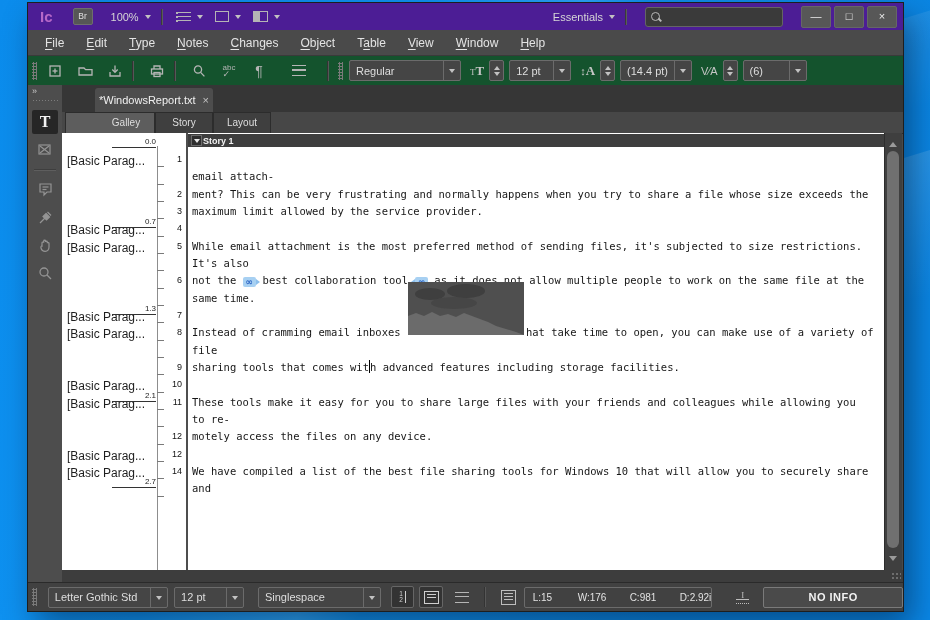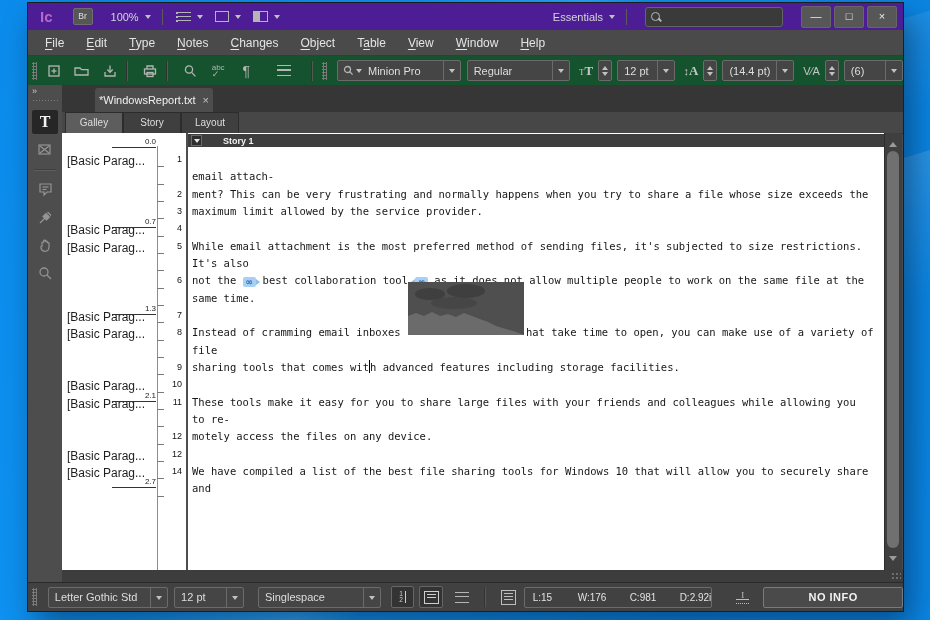--- a/index.html
+++ b/index.html
@@ -83,28 +83,28 @@
 
   
   .tabstrip{position:absolute;left:34px;top:82px;right:0;height:27px;background:#363636;}
   .doctab{position:absolute;left:33px;top:3px;width:118px;height:24px;background:#4d4d4d;border-radius:3px 3px 0 0;
           display:flex;align-items:center;justify-content:center;gap:7px;font-size:11px;color:#f0f0f0;cursor:default;}
   .tabclose{color:#c2c2c2;font-size:11px;}
   .viewtabs{position:absolute;left:34px;top:109px;right:0;height:21px;background:#474747;border-bottom:1px solid #2c2c2c;
             display:flex;align-items:flex-end;padding-left:3px;}
   .vtab{width:56px;height:20px;line-height:20px;text-align:center;font-size:10px;color:#dedede;background:#3f3f3f;
         border:1px solid #2c2c2c;border-bottom:none;cursor:default;}
-  .vtab.active{background:#5d5d5d;}
+  .vtab.active{background:#5d5d5d;padding-left:32px;}
 
   
   .galley{position:absolute;left:34px;top:130px;width:822px;height:437px;background:#ffffff;overflow:hidden;}
   .rulerline{position:absolute;left:95px;top:13px;bottom:0;width:1px;background:#8d8d8d;}
   .gutterline{position:absolute;left:124px;top:0;bottom:0;width:2px;background:#4e4e4e;}
   .storyhdr{position:absolute;left:126px;top:1px;right:0;height:13px;background:#3e3e3e;color:#f2f2f2;
-            font-size:9px;font-weight:bold;display:flex;align-items:center;gap:21px;padding-left:3px;cursor:default;}
+            font-size:9px;font-weight:bold;display:flex;align-items:center;gap:1px;padding-left:3px;cursor:default;}
   .storytri{width:9px;height:9px;background:#2e2e2e;border:1px solid #6a6a6a;display:flex;align-items:center;justify-content:center;}
   .storytri i{width:0;height:0;border:3px solid transparent;border-top:4px solid #e8e8e8;margin-top:3px;}
   .topdepth{position:absolute;left:50px;top:4px;width:44px;height:10px;border-bottom:1px solid #333;
             font-size:8px;color:#222;text-align:right;}
   #rows{position:absolute;left:0;top:18px;right:0;}
   .grow{position:relative;height:17.33px;}
   .pstyle{position:absolute;left:5px;top:3px;font-size:12px;color:#1e1e1e;white-space:nowrap;}
   .depth{position:absolute;left:50px;width:44px;top:-3px;height:10px;border-bottom:1px solid #333;
          font-size:8px;color:#222;text-align:right;}
   .tick{position:absolute;left:95px;width:7px;bottom:1px;height:1px;background:#7a7a7a;}
@@ -256,33 +256,20 @@
         </span>
     </span>
     <span class="tbtn">
         <span class="pilcrow">¶</span>
       </span>
     <span class="tbtn" style="margin-left:16px;">
         <span class="hlines"></span>
       </span>
     <span class="vsep" style="margin-left:16px;"></span>
     <span class="grip"></span>
-    <span class="combo" style="width:132px;margin-left:10px;">
-      <span style="display:flex;align-items:center;padding-left:5px;gap:2px;">
-        <svg class="ic" width="11" height="11">
-            <circle cx="4.5" cy="4.5" r="3"></circle>
-            <line x1="6.8" y1="6.8" x2="9.6" y2="9.6"></line>
-          </svg>
-          <i class="tri"></i>
-      </span>
-      <span class="cval">Minion Pro</span>
-      <span class="carrow">
-          <i class="tri"></i>
-        </span>
-    </span>
     <span class="combo" style="width:110px;margin-left:6px;">
       <span class="cval">Regular</span>
       <span class="carrow">
           <i class="tri"></i>
         </span>
     </span>
     <span class="charicon"><small>T</small><b>T</b></span>
     <span class="stepper">
         <i class="up"></i>
         <i class="dn"></i>

